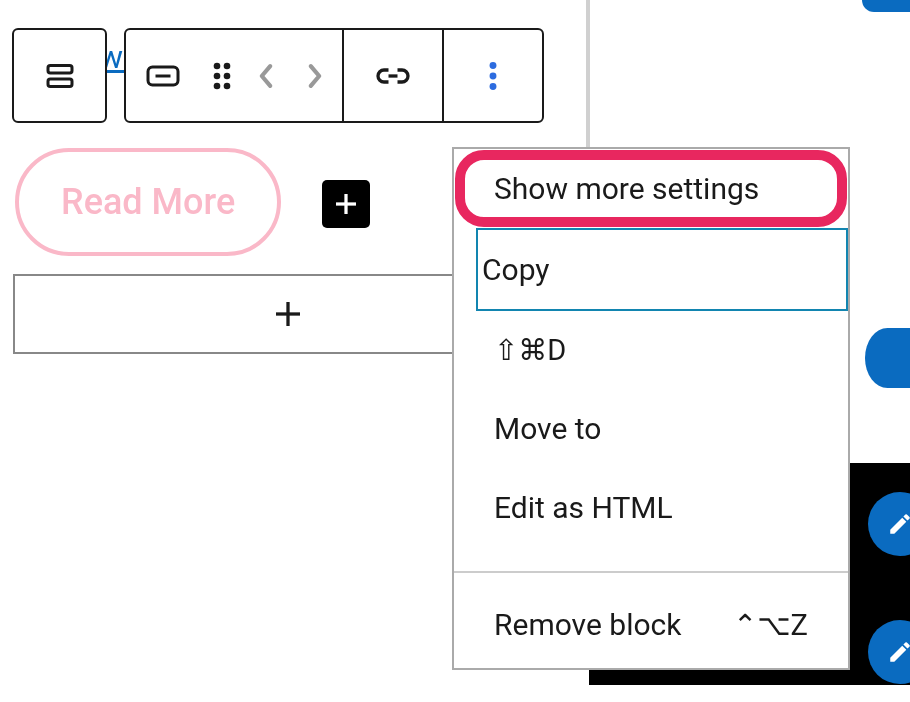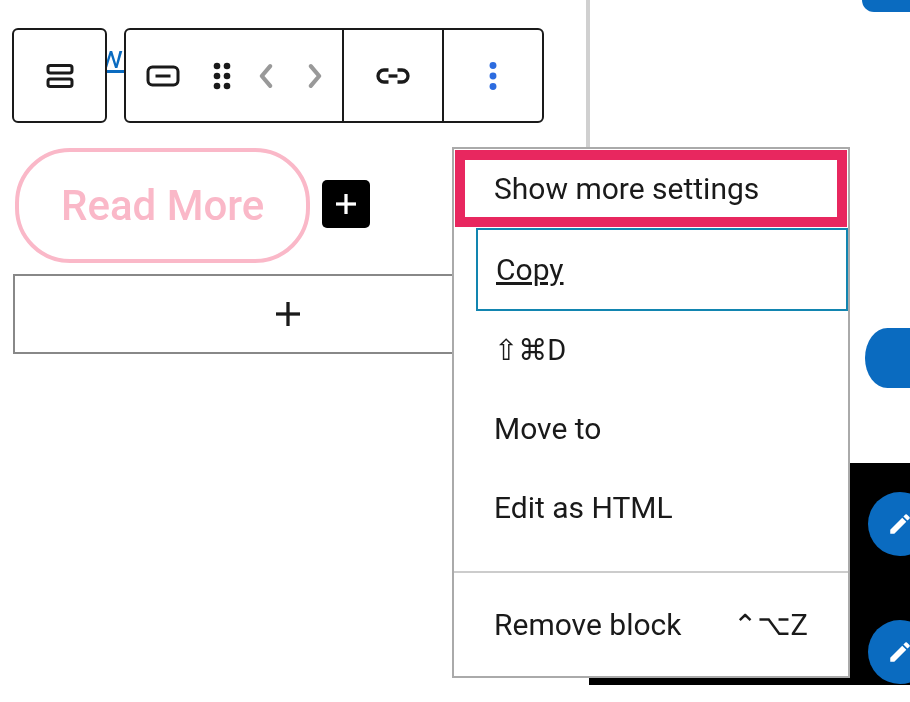--- a/index.html
+++ b/index.html
@@ -77,21 +77,21 @@
     
     
     .readmore-btn {
       position: absolute;
       top: 148px;
       left: 15px;
       border: 4px solid #fab8c8;
       color: #fab8c8;
       border-radius: 55px;
       padding: 29px 42px;
-      font-size: 42px;
+      font-size: 36px;
       font-weight: 500;
       background: transparent;
       cursor: default;
     }
     
     
     .plus-black {
       position: absolute;
       top: 180px;
       left: 322px;
@@ -189,28 +189,28 @@
       padding: 22px 40px 22px 40px;
       display: flex;
       justify-content: space-between;
       align-items: center;
       cursor: pointer;
     }
     
     .dropdown-item.highlighted {
       outline: 10px solid #e8275f;
       outline-offset: -11px;
+      border-radius: 30px;
     }
     
     .dropdown-item.selected {
       border: 2px solid #1285b0;
       margin: 0 5px 0 22px;
       width: calc(100% - 22px);
-      padding-left: 18px;
-      text-decoration: underline;
+      padding-left: 4px;
     }
     
     .dropdown-sep {
       height: 2px;
       background: #ccc;
       width: 100%;
     }
     
     .shortcut {
       font-size: 29px;
@@ -324,17 +324,17 @@
   <div class="dropdown-item">
     <span class="shortcut">⇧⌘D</span>
   </div>
   <div class="dropdown-item">
     <span>Move to</span>
   </div>
   <div class="dropdown-item" style="padding-bottom:46px">
     <span>Edit as HTML</span>
   </div>
   <div class="dropdown-sep"></div>
-  <div class="dropdown-item" style="padding-top:34px;padding-bottom:34px">
+  <div class="dropdown-item" style="padding-top:34px;padding-bottom:26px">
     <span>Remove block</span>
     <span class="shortcut">⌃⌥Z</span>
   </div>
 </div>
 
 </body></html>

